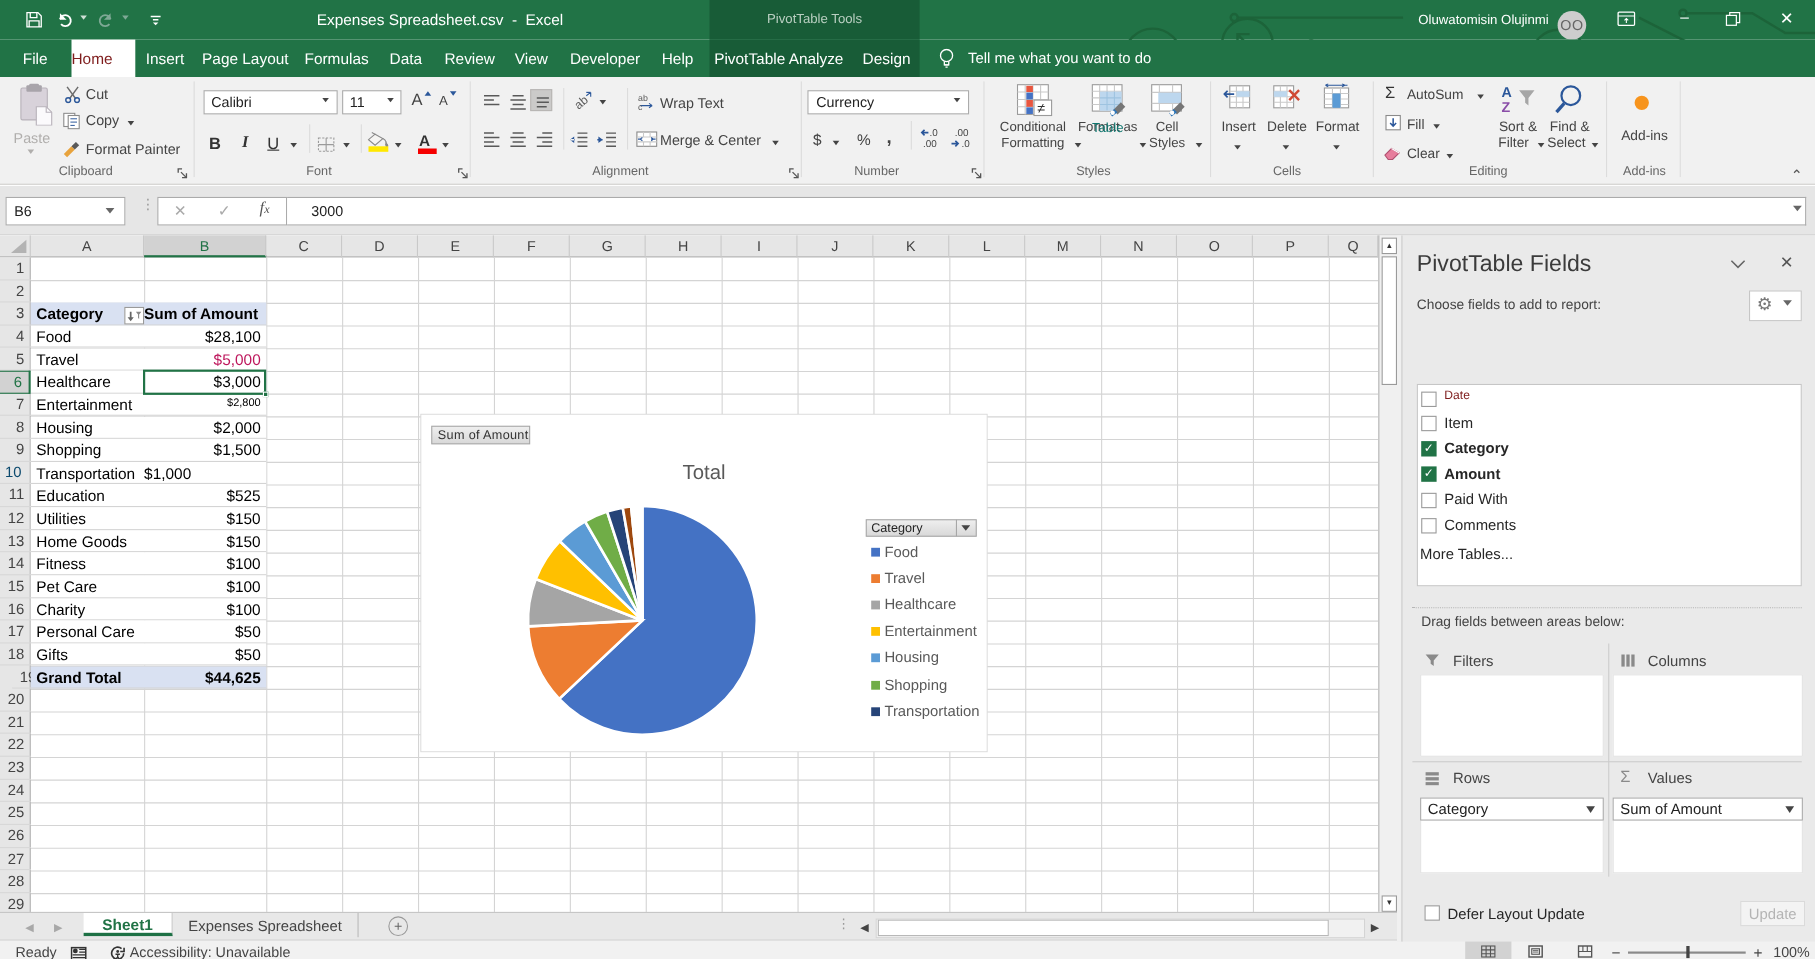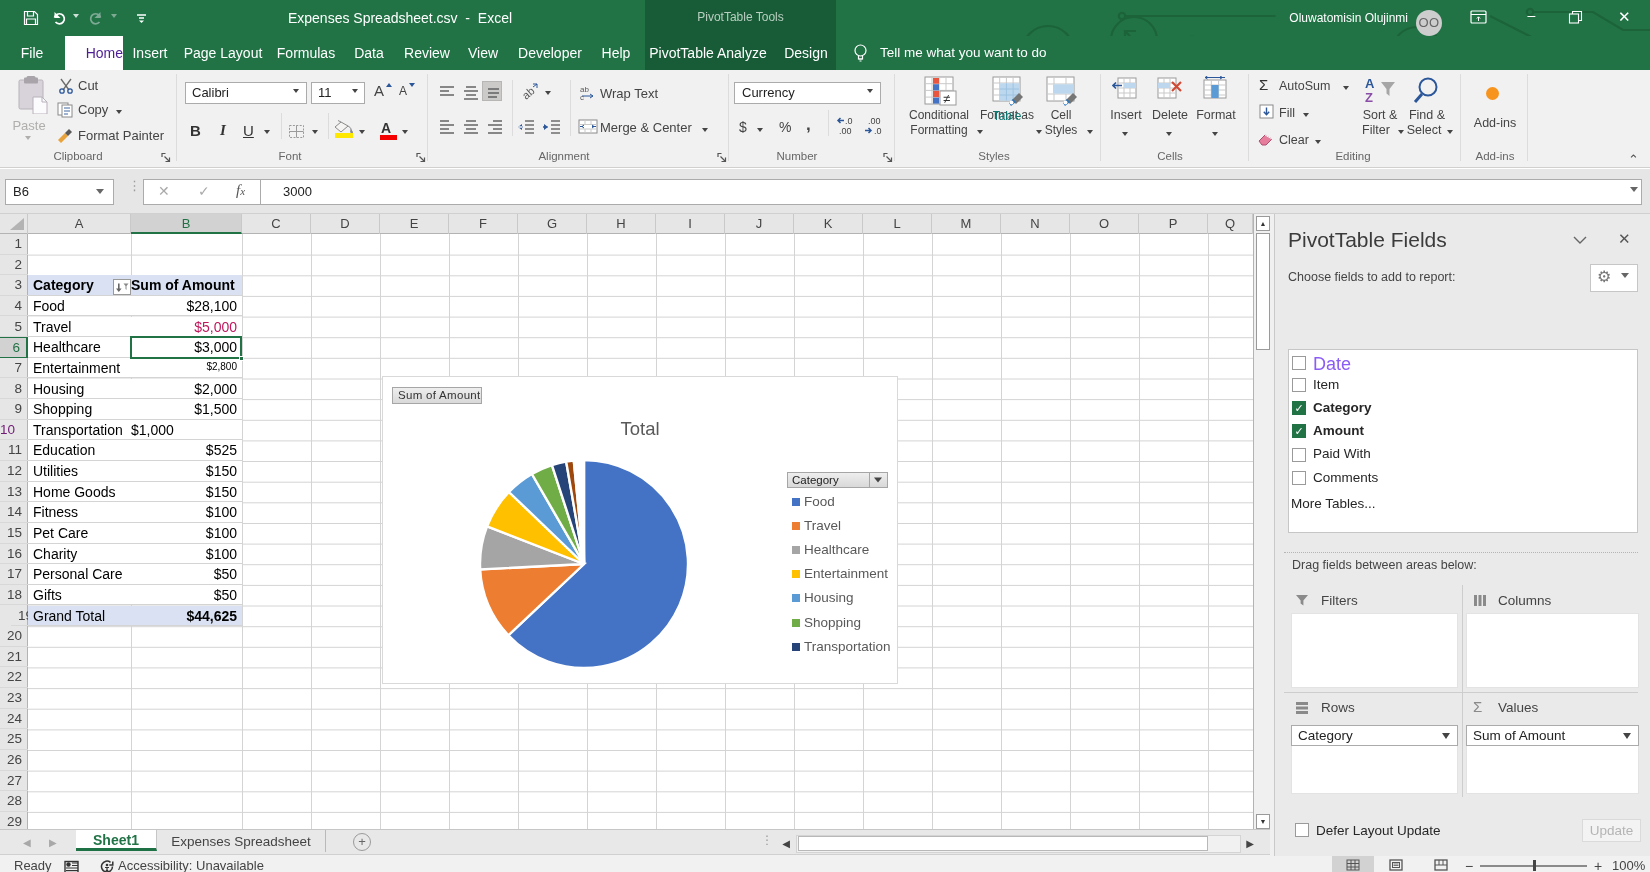--- a/index.html
+++ b/index.html
@@ -87,21 +87,21 @@
     </svg>
 <div style="position:absolute;left:1618px;top:8px;color:#fff;font-size:15px">✕</div>
 <svg style="position:absolute;left:1617px;top:44px" width="18" height="16">
       <rect x="1" y="1" width="15" height="11" rx="2" fill="none" stroke="#fff" stroke-width="1.2"></rect>
       <path d="M5 12 l0 3 l4 -3" fill="#fff"></path>
     </svg>
 </div>
 
 <div class="abs" id="tabrow">
 <div style="position:absolute;left:645px;top:0;width:191px;height:34px;background:#185c37"></div>
-<div style="position:absolute;left:65px;top:0;width:58px;height:34px;background:#fff;color:#4c1d95;text-align:right;line-height:34px">Home</div>
+<div style="position:absolute;left:65px;top:0;width:58px;height:34px;background:#fff;color:#7f1d1d;text-align:left;line-height:34px">Home</div>
 <div style="position:absolute;left:-48px;top:0;width:160px;height:34px;text-align:center;line-height:34px">File</div>
 <div style="position:absolute;left:70px;top:0;width:160px;height:34px;text-align:center;line-height:34px">Insert</div>
 <div style="position:absolute;left:143px;top:0;width:160px;height:34px;text-align:center;line-height:34px">Page Layout</div>
 <div style="position:absolute;left:226px;top:0;width:160px;height:34px;text-align:center;line-height:34px">Formulas</div>
 <div style="position:absolute;left:289px;top:0;width:160px;height:34px;text-align:center;line-height:34px">Data</div>
 <div style="position:absolute;left:347px;top:0;width:160px;height:34px;text-align:center;line-height:34px">Review</div>
 <div style="position:absolute;left:403px;top:0;width:160px;height:34px;text-align:center;line-height:34px">View</div>
 <div style="position:absolute;left:470px;top:0;width:160px;height:34px;text-align:center;line-height:34px">Developer</div>
 <div style="position:absolute;left:536px;top:0;width:160px;height:34px;text-align:center;line-height:34px">Help</div>
 <div style="position:absolute;left:628px;top:0;width:160px;height:34px;text-align:center;line-height:34px">PivotTable Analyze</div>
@@ -512,21 +512,21 @@
 <div class="abs" id="rowhead">
 <div style="position:absolute;left:0;top:0.0px;width:28px;height:20.6px;line-height:20.6px;text-align:right;padding-right:6px;font-size:13.5px;color:#444;border-bottom:1px solid #d8d8d8">1</div>
 <div style="position:absolute;left:0;top:20.6px;width:28px;height:20.6px;line-height:20.6px;text-align:right;padding-right:6px;font-size:13.5px;color:#444;border-bottom:1px solid #d8d8d8">2</div>
 <div style="position:absolute;left:0;top:41.3px;width:28px;height:20.6px;line-height:20.6px;text-align:right;padding-right:6px;font-size:13.5px;color:#444;border-bottom:1px solid #d8d8d8">3</div>
 <div style="position:absolute;left:0;top:61.9px;width:28px;height:20.6px;line-height:20.6px;text-align:right;padding-right:6px;font-size:13.5px;color:#444;border-bottom:1px solid #d8d8d8">4</div>
 <div style="position:absolute;left:0;top:82.6px;width:28px;height:20.6px;line-height:20.6px;text-align:right;padding-right:6px;font-size:13.5px;color:#444;border-bottom:1px solid #d8d8d8">5</div>
 <div style="position:absolute;left:0;top:103.2px;width:28px;height:20.6px;line-height:20.6px;text-align:right;padding-right:6px;font-size:13.5px;color:#217346;background:#d2d2d2;border-right:2px solid #217346;border-top:1px solid #217346;border-bottom:1px solid #217346">6</div>
 <div style="position:absolute;left:0;top:123.8px;width:28px;height:20.6px;line-height:20.6px;text-align:right;padding-right:6px;font-size:13.5px;color:#444;border-bottom:1px solid #d8d8d8">7</div>
 <div style="position:absolute;left:0;top:144.5px;width:28px;height:20.6px;line-height:20.6px;text-align:right;padding-right:6px;font-size:13.5px;color:#444;border-bottom:1px solid #d8d8d8">8</div>
 <div style="position:absolute;left:0;top:165.1px;width:28px;height:20.6px;line-height:20.6px;text-align:right;padding-right:6px;font-size:13.5px;color:#444;border-bottom:1px solid #d8d8d8">9</div>
-<div style="position:absolute;left:0;top:185.8px;width:28px;height:20.6px;line-height:20.6px;text-align:left;padding-right:4px;font-size:13.5px;color:#701a75;border-bottom:1px solid #d8d8d8">10</div>
+<div style="position:absolute;left:0;top:185.8px;width:28px;height:20.6px;line-height:20.6px;text-align:center;padding-right:4px;font-size:13.5px;color:#0c4a6e;border-bottom:1px solid #d8d8d8">10</div>
 <div style="position:absolute;left:0;top:206.4px;width:28px;height:20.6px;line-height:20.6px;text-align:right;padding-right:6px;font-size:13.5px;color:#444;border-bottom:1px solid #d8d8d8">11</div>
 <div style="position:absolute;left:0;top:227.0px;width:28px;height:20.6px;line-height:20.6px;text-align:right;padding-right:6px;font-size:13.5px;color:#444;border-bottom:1px solid #d8d8d8">12</div>
 <div style="position:absolute;left:0;top:247.7px;width:28px;height:20.6px;line-height:20.6px;text-align:right;padding-right:6px;font-size:13.5px;color:#444;border-bottom:1px solid #d8d8d8">13</div>
 <div style="position:absolute;left:0;top:268.3px;width:28px;height:20.6px;line-height:20.6px;text-align:right;padding-right:6px;font-size:13.5px;color:#444;border-bottom:1px solid #d8d8d8">14</div>
 <div style="position:absolute;left:0;top:289.0px;width:28px;height:20.6px;line-height:20.6px;text-align:right;padding-right:6px;font-size:13.5px;color:#444;border-bottom:1px solid #d8d8d8">15</div>
 <div style="position:absolute;left:0;top:309.6px;width:28px;height:20.6px;line-height:20.6px;text-align:right;padding-right:6px;font-size:13.5px;color:#444;border-bottom:1px solid #d8d8d8">16</div>
 <div style="position:absolute;left:0;top:330.2px;width:28px;height:20.6px;line-height:20.6px;text-align:right;padding-right:6px;font-size:13.5px;color:#444;border-bottom:1px solid #d8d8d8">17</div>
 <div style="position:absolute;left:0;top:350.9px;width:28px;height:20.6px;line-height:20.6px;text-align:right;padding-right:6px;font-size:13.5px;color:#444;border-bottom:1px solid #d8d8d8">18</div>
 <div style="position:absolute;left:11px;top:371.5px;width:28px;height:20.6px;line-height:20.6px;text-align:right;padding-right:6px;font-size:13.5px;color:#444;border-bottom:1px solid #d8d8d8">19</div>
 <div style="position:absolute;left:0;top:392.2px;width:28px;height:20.6px;line-height:20.6px;text-align:right;padding-right:6px;font-size:13.5px;color:#444;border-bottom:1px solid #d8d8d8">20</div>
@@ -589,21 +589,21 @@
 <div style="position:absolute;left:0px;top:309.6px;width:214px;height:20.6px;background:#fff;border-bottom:1px solid #d4d4d4"></div>
 <div style="position:absolute;left:5px;top:309.6px;height:20.6px;line-height:20.6px;font-size:14px;color:#000">Charity</div>
 <div style="position:absolute;left:103px;top:309.6px;width:106px;height:20.6px;line-height:20.6px;font-size:14px;color:#000;text-align:right">$100</div>
 <div style="position:absolute;left:0px;top:330.2px;width:214px;height:20.6px;background:#fff;border-bottom:1px solid #d4d4d4"></div>
 <div style="position:absolute;left:5px;top:330.2px;height:20.6px;line-height:20.6px;font-size:14px;color:#000">Personal Care</div>
 <div style="position:absolute;left:103px;top:330.2px;width:106px;height:20.6px;line-height:20.6px;font-size:14px;color:#000;text-align:right">$50</div>
 <div style="position:absolute;left:0px;top:350.9px;width:214px;height:20.6px;background:#fff;border-bottom:1px solid #d4d4d4"></div>
 <div style="position:absolute;left:5px;top:350.9px;height:20.6px;line-height:20.6px;font-size:14px;color:#000">Gifts</div>
 <div style="position:absolute;left:103px;top:350.9px;width:106px;height:20.6px;line-height:20.6px;font-size:14px;color:#000;text-align:right">$50</div>
 <div style="position:absolute;left:0px;top:371.5px;width:214px;height:20.6px;background:#d9e1f2;border-bottom:1px solid #d4d4d4"></div>
-<div style="position:absolute;left:5px;top:371.5px;height:20.6px;line-height:20.6px;font-size:14px;font-weight:normal;color:#000">Grand Total</div>
+<div style="position:absolute;left:5px;top:371.5px;height:20.6px;line-height:20.6px;font-size:14px;font-weight:bold;color:#000">Grand Total</div>
 <div style="position:absolute;left:103px;top:371.5px;width:106px;height:20.6px;line-height:20.6px;font-size:14px;font-weight:bold;color:#000;text-align:right">$44,625</div>
 <div style="position:absolute;left:102px;top:102.2px;width:112px;height:22.6px;border:2px solid #217346"></div>
 <div style="position:absolute;left:211px;top:121.8px;width:5px;height:5px;background:#217346;border:1px solid #fff"></div>
 </div>
 <div class="abs" id="chart" style="left:382px;top:376px;width:516px;height:308px">
     <svg width="516" height="308">
 <defs>
         <linearGradient id="btng" x1="0" y1="0" x2="0" y2="1">
           <stop offset="0" stop-color="#efefef"></stop>
           <stop offset="1" stop-color="#d8d8d8"></stop>
@@ -718,21 +718,21 @@
       <path d="M1 1 l6 6 l6 -6" fill="none" stroke="#666" stroke-width="1.4"></path>
     </svg>
 <div style="position:absolute;left:348px;top:16px;font-size:15px;color:#555">✕</div>
 <div style="position:absolute;left:18px;top:56px;font-size:12.5px;color:#444">Choose fields to add to report:</div>
 <div style="position:absolute;left:320px;top:50px;width:48px;height:28px;background:#fff;border:1px solid #c6c6c6">
   <span style="position:absolute;left:6px;top:2px;font-size:16px;color:#777">⚙</span>
   <span style="position:absolute;left:30px;top:8px;width:0;height:0;border:4px solid transparent;border-top:5px solid #666"></span>
 </div>
 <div style="position:absolute;left:18px;top:135px;width:350px;height:184px;background:#fff;border:1px solid #c6c6c6"></div>
 <div style="position:absolute;left:22px;top:142px;width:14px;height:14px;background:#fff;border:1px solid #9a9a9a"></div>
-    <div style="position:absolute;left:43px;top:140px;font-size:18px;color:#8b5cf6">Date</div>
+    <div style="position:absolute;left:43px;top:140px;font-size:11px;color:#7f1d1d">Date</div>
 <div style="position:absolute;left:22px;top:164px;width:14px;height:14px;background:#fff;border:1px solid #9a9a9a"></div>
     <div style="position:absolute;left:43px;top:163px;font-size:13.5px;color:#262626">Item</div>
 <div style="position:absolute;left:22px;top:187px;width:14px;height:14px;background:#217346;color:#fff;font-size:11px;line-height:14px;text-align:center">✓</div>
     <div style="position:absolute;left:43px;top:186px;font-size:13.5px;font-weight:bold;color:#262626">Category</div>
 <div style="position:absolute;left:22px;top:210px;width:14px;height:14px;background:#217346;color:#fff;font-size:11px;line-height:14px;text-align:center">✓</div>
     <div style="position:absolute;left:43px;top:209px;font-size:13.5px;font-weight:bold;color:#262626">Amount</div>
 <div style="position:absolute;left:22px;top:234px;width:14px;height:14px;background:#fff;border:1px solid #9a9a9a"></div>
     <div style="position:absolute;left:43px;top:232px;font-size:13.5px;color:#262626">Paid With</div>
 <div style="position:absolute;left:22px;top:257px;width:14px;height:14px;background:#fff;border:1px solid #9a9a9a"></div>
     <div style="position:absolute;left:43px;top:256px;font-size:13.5px;color:#262626">Comments</div>

